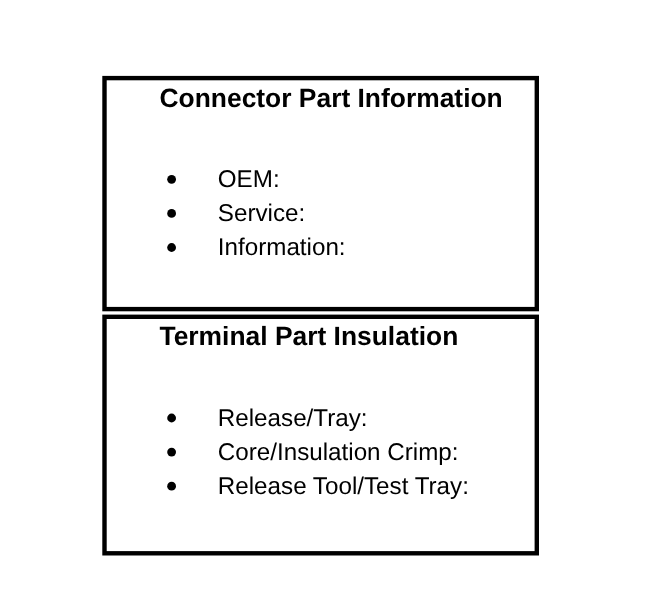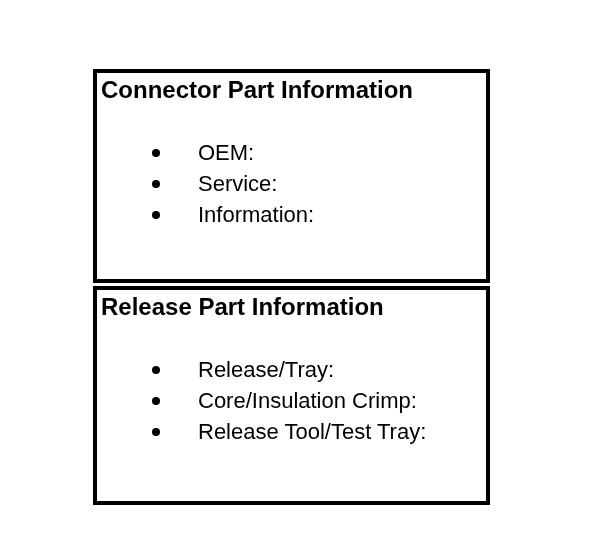--- a/index.html
+++ b/index.html
@@ -30,24 +30,25 @@
   .panel-terminal {
     top: 286px;
     height: 219px;
   }
   .panel-title {
     font-size: 24px;
     font-weight: bold;
     line-height: 28px;
     padding: 3px 0 0 4px;
     white-space: nowrap;
+    margin-left: 44px;
   }
   .bullet-list {
     list-style: none;
-    margin: 33px 0 0 0;
+    margin: 43px 0 0 0;
     padding: 0;
   }
   .bullet-item {
     display: flex;
     align-items: center;
     height: 31px;
     font-size: 22px;
     line-height: 31px;
     white-space: nowrap;
   }
@@ -76,21 +77,21 @@
       <span>Service:</span>
     </li>
     <li class="bullet-item">
       <span class="dot"></span>
       <span>Information:</span>
     </li>
   </ul>
 </div>
 
 <div class="panel panel-terminal">
-  <div class="panel-title">Release Part Information</div>
+  <div class="panel-title">Terminal Part Insulation</div>
   <ul class="bullet-list">
     <li class="bullet-item">
       <span class="dot"></span>
       <span>Release/Tray:</span>
     </li>
     <li class="bullet-item">
       <span class="dot"></span>
       <span>Core/Insulation Crimp:</span>
     </li>
     <li class="bullet-item">

